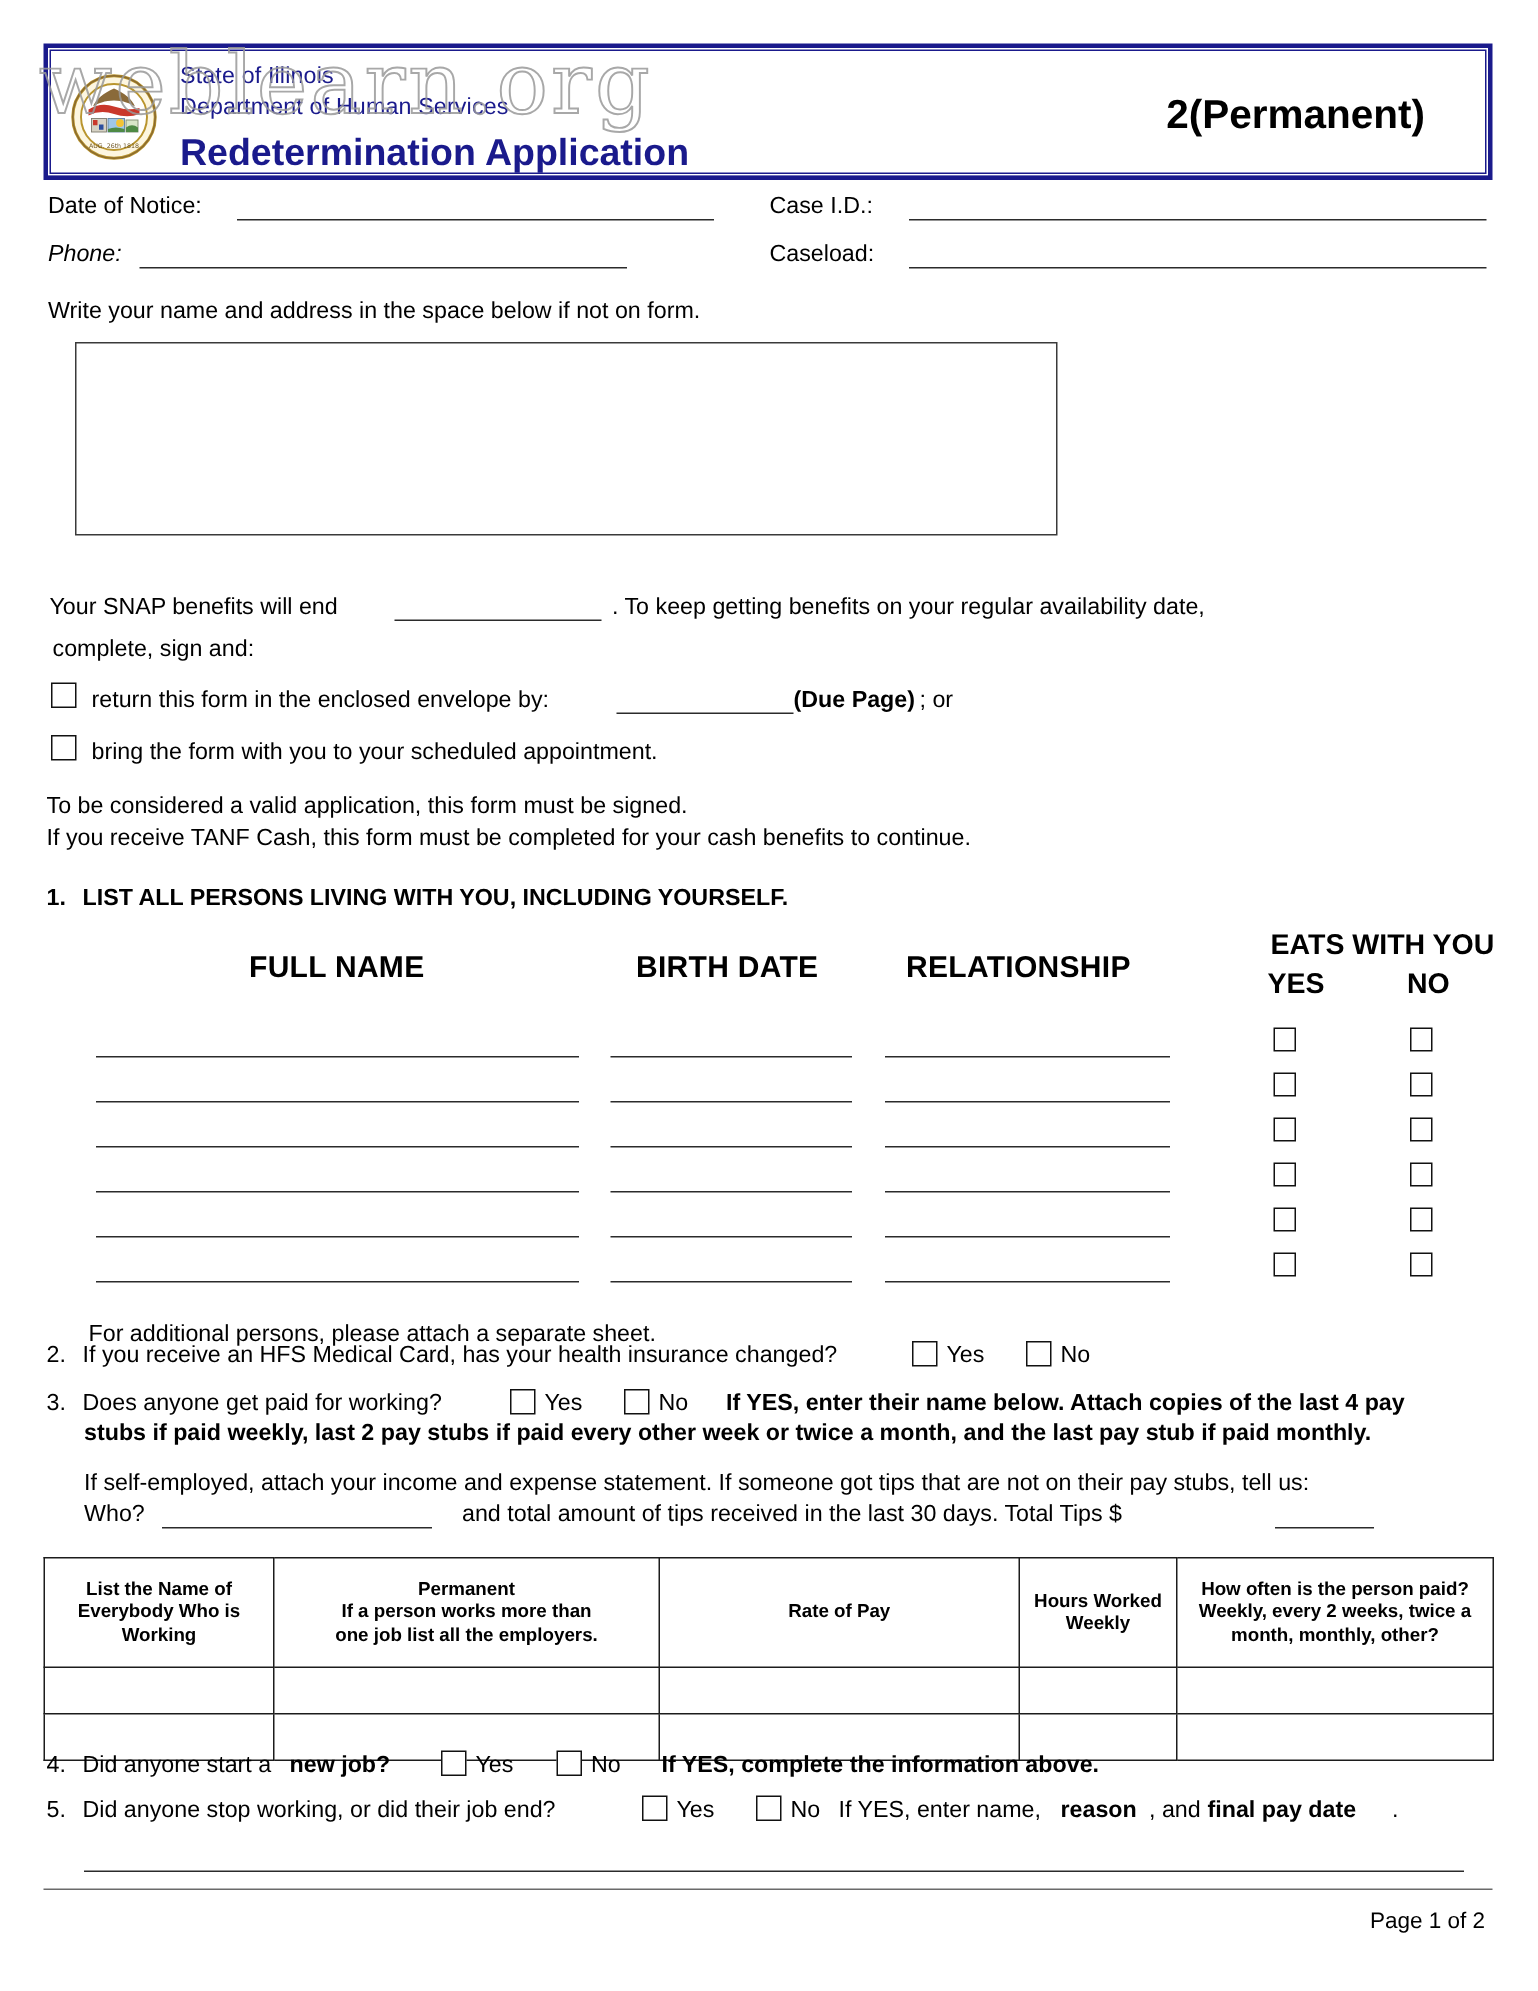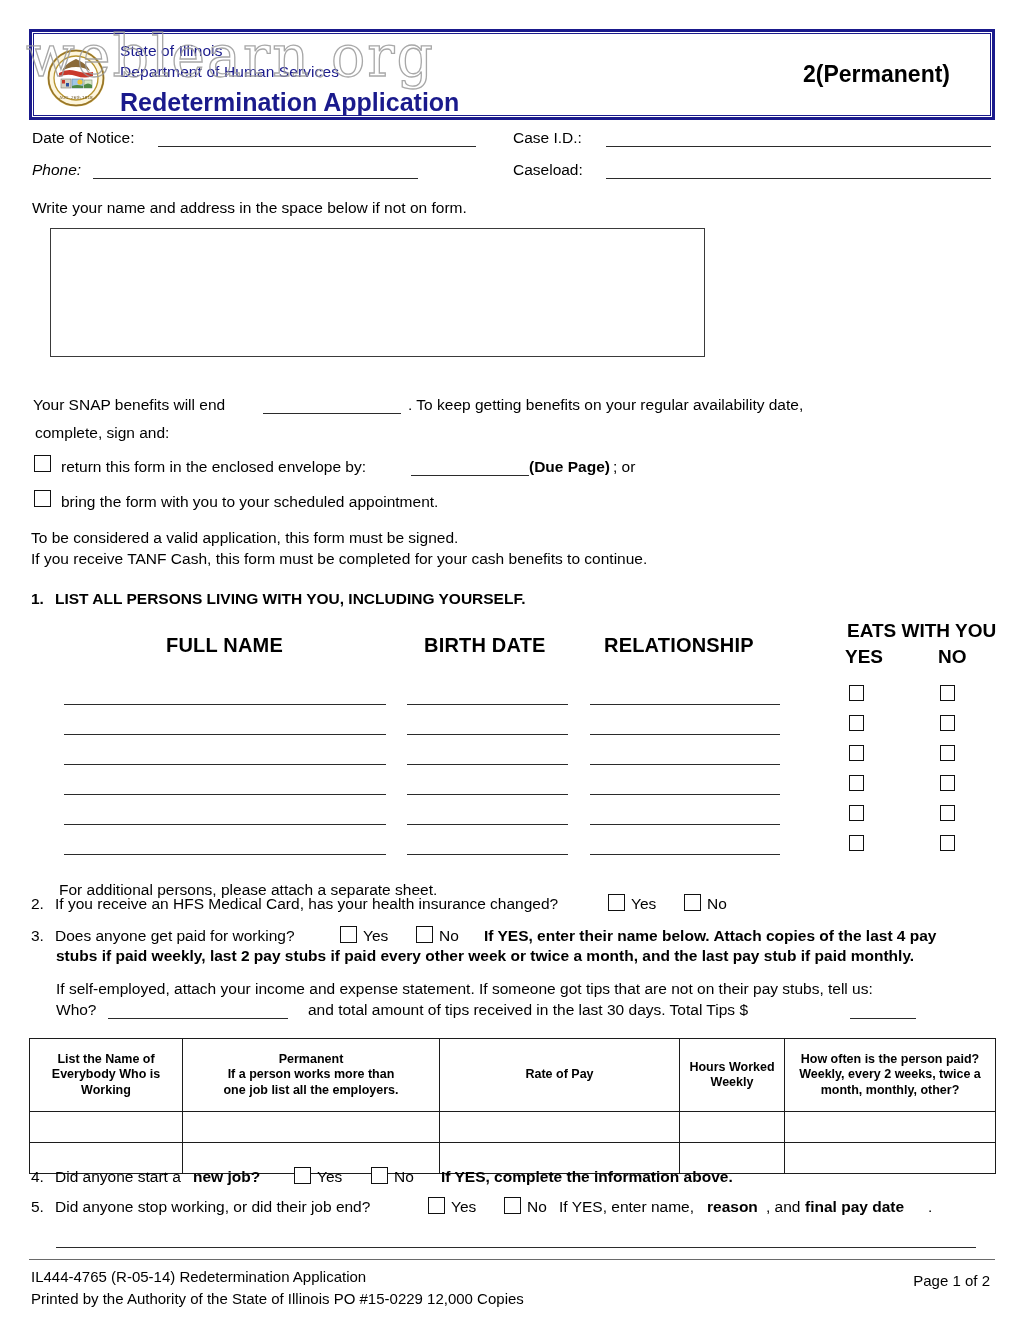--- a/index.html
+++ b/index.html
@@ -60,21 +60,21 @@
     font-weight: bold;
     color: #1a1a8c;
     line-height: 34px;
     margin-top: 3px;
     white-space: nowrap;
   }
   .permanent-tag {
     position: absolute;
     right: 42px;
     top: 29px;
-    font-size: 23px;
+    font-size: 27px;
     font-weight: bold;
     color: #000000;
     white-space: nowrap;
   }
 
   
   .watermark {
     position: absolute;
     left: 26px;
     top: 28px;
@@ -436,19 +436,15 @@
   <div class="cb" style="left:504px; top:1197px;"></div>
   <div class="txt" style="left:527px; top:1197px;">No</div>
   <div class="txt" style="left:559px; top:1197px;">If YES, enter name, </div>
   <div class="txt b" style="left:707px; top:1197px;">reason</div>
   <div class="txt" style="left:766px; top:1197px;">, and </div>
   <div class="txt b" style="left:805px; top:1197px;">final pay date</div>
   <div class="txt" style="left:928px; top:1197px;">.</div>
 
   <div class="sig-rule"></div>
   <div class="foot-rule"></div>
-  <div class="footer-left">
-    <div>IL444-4765 (R-05-14) Redetermination Application</div>
-    <div>Printed by the Authority of the State of Illinois   PO #15-0229 12,000 Copies</div>
-  </div>
   <div class="footer-right">Page 1 of 2</div>
 
 </div>
 
 </body></html>

